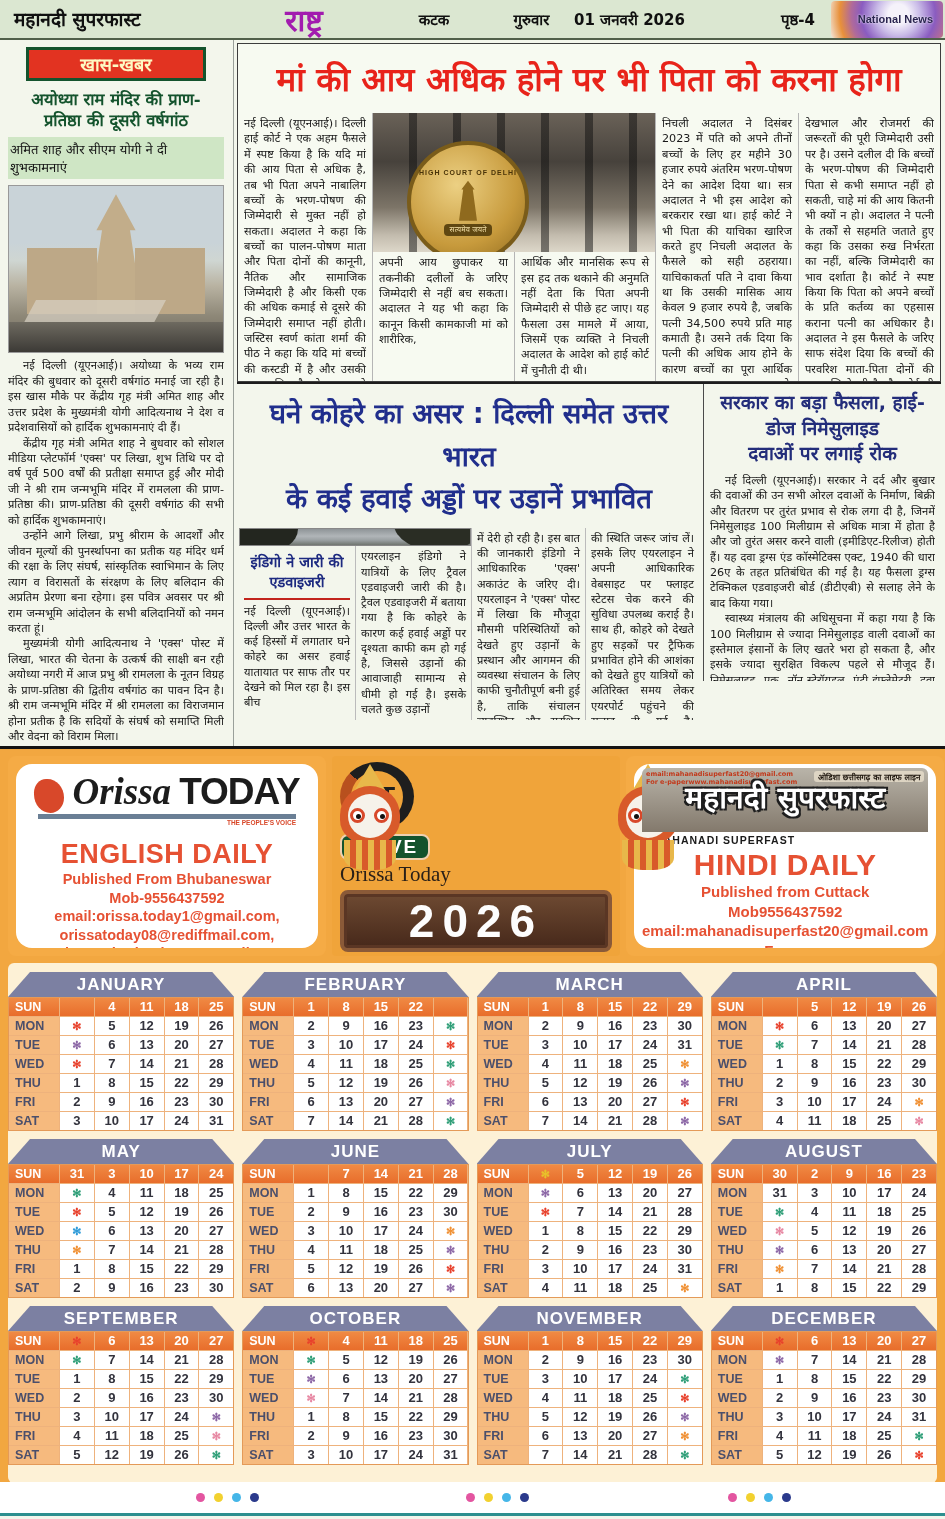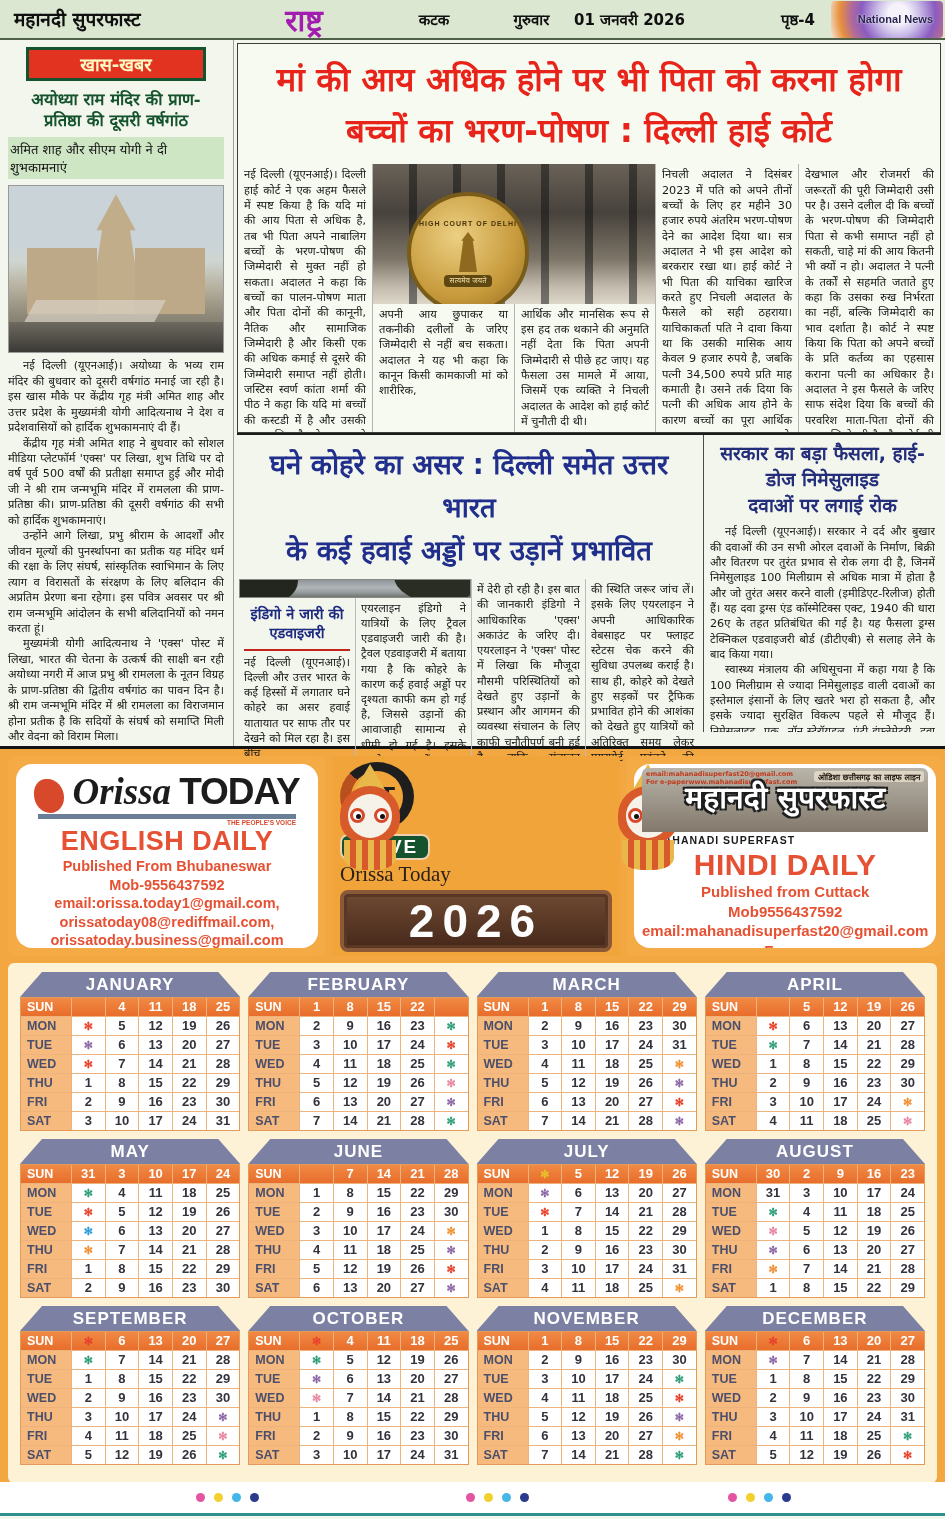--- a/index.html
+++ b/index.html
@@ -82,21 +82,21 @@
   .ads-row { display:flex; gap:6px; height:200px; margin-bottom:7px; }
   .ad-panel { border-radius:8px; background:#f5ab45; flex:1; padding:8px; }
   .ad-white { background:#fff; border-radius:16px; height:100%; padding:6px 8px; text-align:center; overflow:hidden;}
   .ot-logorow { display:flex; align-items:flex-end; justify-content:center; gap:8px; }
   .ot-map { width:30px; height:34px; background:#d8482a; border-radius:40% 55% 45% 55%; }
   .ot-orissa { font-family:"Liberation Serif",serif; font-style:italic; font-size:37px; color:#1c1c1c; font-weight:bold;}
   .ot-today { font-family:"Liberation Sans",sans-serif; font-size:37px; font-weight:900; color:#1c1c1c; letter-spacing:-1px;}
   .ot-bar { height:5px; background:#6a7f95; margin:1px 14px 0; position:relative;}
   .ot-voice { font-family:"Liberation Sans",sans-serif; font-size:6.5px; color:#d8482a; font-weight:bold; text-align:right; margin-right:14px;}
   .ad-red { color:#e65133; font-family:"Liberation Sans",sans-serif; font-weight:bold; }
-  .ad-eng { font-size:27px; letter-spacing:.5px; margin-top:0;}
+  .ad-eng { font-size:27px; letter-spacing:.5px; margin-top:13px;}
   .ad-ln { font-size:14.5px; line-height:1.28; }
   
   .ad-center { display:flex; align-items:stretch; justify-content:space-between; background:#f0a43a; border-radius:4px; padding:4px 2px; position:relative;}
   .jaga { width:72px; position:relative; margin-top:14px; }
   .jaga .crown { position:absolute; top:-10px; left:17px; width:38px; height:26px; background:#e8b84a; clip-path:polygon(50% 0,90% 100%,10% 100%); }
   .jaga .arch { position:absolute; top:12px; left:6px; width:60px; height:58px; border-radius:50% 50% 42% 42%; background:#d85a2a; }
   .jaga .face { position:absolute; top:20px; left:14px; width:44px; height:44px; border-radius:50%; background:#f6f2ea; }
   .jaga .eye { position:absolute; top:34px; width:15px; height:15px; border-radius:50%; background:#fff; border:3px solid #d8482a; }
   .jaga .eye:after { content:""; position:absolute; left:3px; top:3px; width:5px; height:5px; border-radius:50%; background:#111; }
   .jaga .eyeL { left:16px; } .jaga .eyeR { left:40px; }
@@ -118,21 +118,21 @@
   .mast-strip { height:64px; border-radius:6px 6px 0 0; position:relative; overflow:hidden;
       background:linear-gradient(180deg,#b9b4a9 0%,#a39a8c 55%,#8d antiquewhite,#83796c 100%); background:linear-gradient(180deg,#b9b4a9,#83796c);}
   .mast-title { position:absolute; left:0; right:0; top:8px; text-align:center; font-weight:900; font-size:30px; color:#fff;
       text-shadow:2px 2px 0 #1e1e1e,-2px -2px 0 #1e1e1e,2px -2px 0 #1e1e1e,-2px 2px 0 #1e1e1e; }
   .mast-mail { position:absolute; left:4px; top:2px; font-size:6.5px; color:#c23a1c; text-align:left; line-height:1.3; font-weight:bold;}
   .mast-tag { position:absolute; right:4px; top:3px; font-size:8px; color:#201810; background:rgba(240,230,210,.7); padding:0 4px; border-radius:3px; font-weight:bold;}
   .mast-sub { font-family:"Liberation Sans",sans-serif; font-weight:bold; font-size:10.5px; color:#1a1a1a; text-align:left; margin:2px 0 2px 12px; letter-spacing:1px;}
   .ad-hin { font-size:30px; letter-spacing:.5px; }
   .ad-ln2 { font-size:15px; line-height:1.3; }
   
-  .cal-wrap { background:#fdf1d6; border-radius:6px; padding:9px 12px; height:520px; }
+  .cal-wrap { background:#fdf1d6; border-radius:6px; padding:9px 0; height:520px; }
   .cal-grid { display:grid; grid-template-columns:repeat(4,1fr); gap:8px 8px; }
   .month {}
   .mtab { height:25px; background:#7c80a2; color:#fff; font-family:"Liberation Sans",sans-serif; font-weight:bold;
           font-size:17px; text-align:center; line-height:25px; letter-spacing:1px;
           clip-path:polygon(0 100%, 22px 0, calc(100% - 22px) 0, 100% 100%); }
   .mgrid { display:grid; grid-template-columns:50px repeat(5,1fr); background:#eeb27c; gap:1px; border:1px solid #e49a58; }
   .dlab { background:#f6ba7e; color:#4b4f6b; font-family:"Liberation Sans",sans-serif; font-weight:bold; font-size:12.5px;
           height:18px; line-height:18px; padding-left:6px; }
   .dcell { background:#fff; color:#33333d; font-family:"Liberation Sans",sans-serif; font-weight:bold; font-size:13px;
            height:18px; line-height:18px; text-align:center; }
@@ -181,21 +181,20 @@
           <p>केंद्रीय गृह मंत्री अमित शाह ने बुधवार को सोशल मीडिया प्लेटफॉर्म 'एक्स' पर लिखा, शुभ तिथि पर दो वर्ष पूर्व 500 वर्षों की प्रतीक्षा समाप्त हुई और मोदी जी ने श्री राम जन्मभूमि मंदिर में रामलला की प्राण-प्रतिष्ठा की। प्राण-प्रतिष्ठा की दूसरी वर्षगांठ की सभी को हार्दिक शुभकामनाएं।</p>
           <p>उन्होंने आगे लिखा, प्रभु श्रीराम के आदर्शों और जीवन मूल्यों की पुनर्स्थापना का प्रतीक यह मंदिर धर्म की रक्षा के लिए संघर्ष, सांस्कृतिक स्वाभिमान के लिए त्याग व विरासतों के संरक्षण के लिए बलिदान की अप्रतिम प्रेरणा बना रहेगा। इस पवित्र अवसर पर श्री राम जन्मभूमि आंदोलन के सभी बलिदानियों को नमन करता हूं।</p>
           <p>मुख्यमंत्री योगी आदित्यनाथ ने 'एक्स' पोस्ट में लिखा, भारत की चेतना के उत्कर्ष की साक्षी बन रही अयोध्या नगरी में आज प्रभु श्री रामलला के नूतन विग्रह के प्राण-प्रतिष्ठा की द्वितीय वर्षगांठ का पावन दिन है। श्री राम जन्मभूमि मंदिर में श्री रामलला का विराजमान होना प्रतीक है कि सदियों के संघर्ष को समाप्ति मिली और वेदना को विराम मिला।</p>
         </div>
     </div>
 
     <div class="maincol">
       <div class="lead-box">
         <div class="lead-head">
           <span>मां की आय अधिक होने पर भी पिता को करना होगा</span><br>
-          <span>बच्चों का भरण-पोषण : दिल्ली हाई कोर्ट</span>
         </div>
         <div class="lead-cols">
           <div class="lead-c lc1">नई दिल्ली (यूएनआई)। दिल्ली हाई कोर्ट ने एक अहम फैसले में स्पष्ट किया है कि यदि मां की आय पिता से अधिक है, तब भी पिता अपने नाबालिग बच्चों के भरण-पोषण की जिम्मेदारी से मुक्त नहीं हो सकता। अदालत ने कहा कि बच्चों का पालन-पोषण माता और पिता दोनों की कानूनी, नैतिक और सामाजिक जिम्मेदारी है और किसी एक की अधिक कमाई से दूसरे की जिम्मेदारी समाप्त नहीं होती। जस्टिस स्वर्ण कांता शर्मा की पीठ ने कहा कि यदि मां बच्चों की कस्टडी में है और उसकी आय अधिक है, तो वह कमाने के साथ-साथ बच्चों की प्राथमिक देखभाल की दोहरी जिम्मेदारी निभा रही होती है। ऐसे में पिता</div>
           <div class="l-center">
             <div class="hc-photo">
               <div class="hc-bars"></div>
               <div class="hc-emblem">
                 <div class="hc-emtop">HIGH COURT OF DELHI</div>
                 <div class="hc-lion"></div>
                 <div class="hc-emband">सत्यमेव जयते</div>

